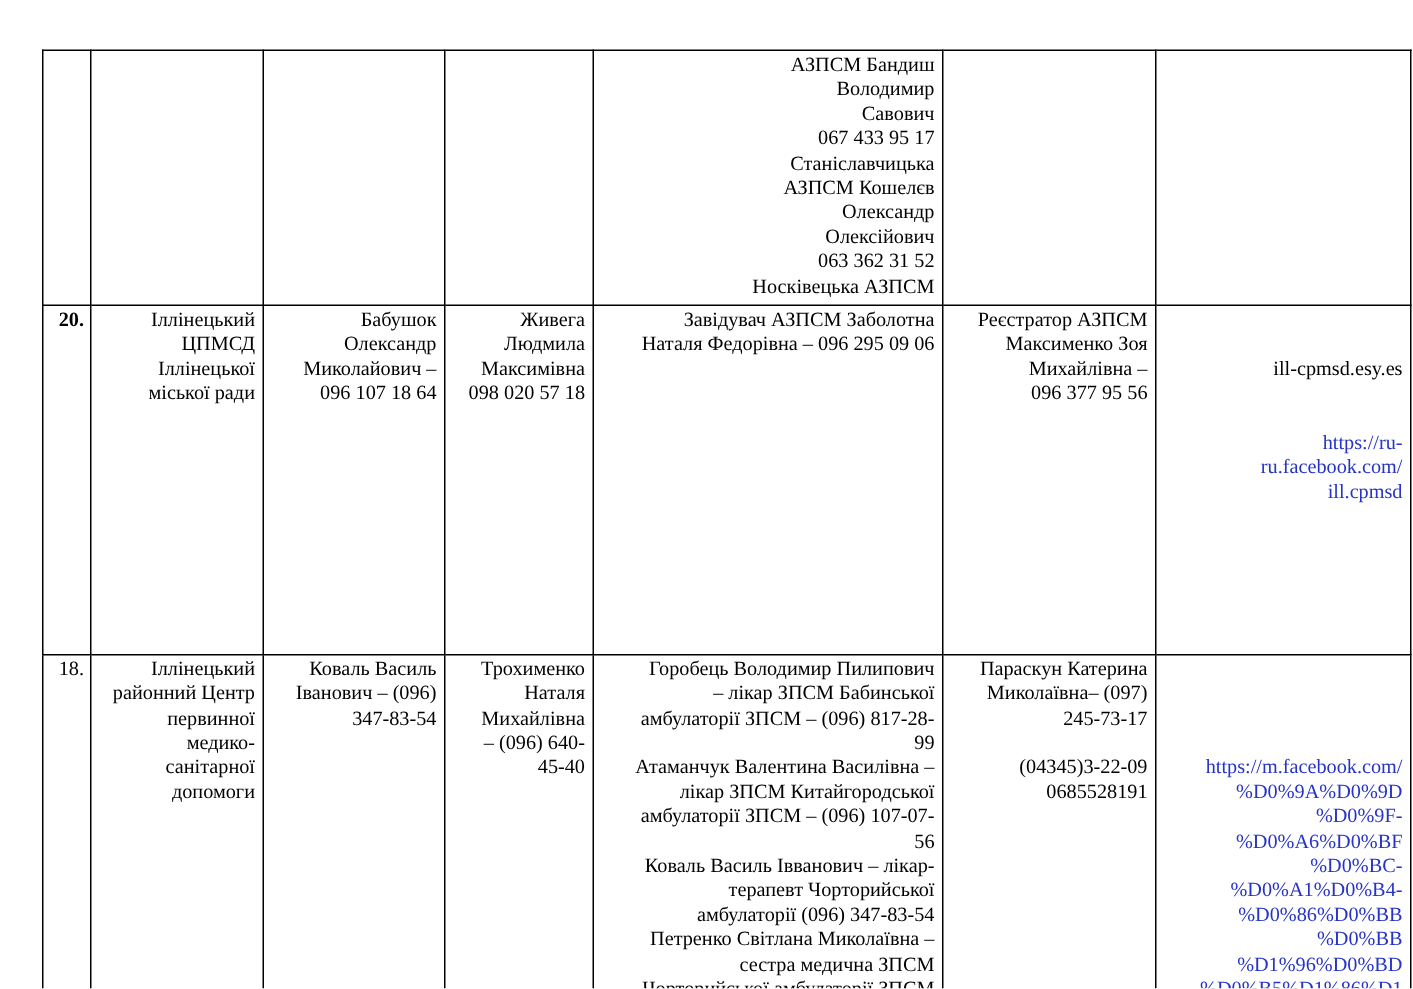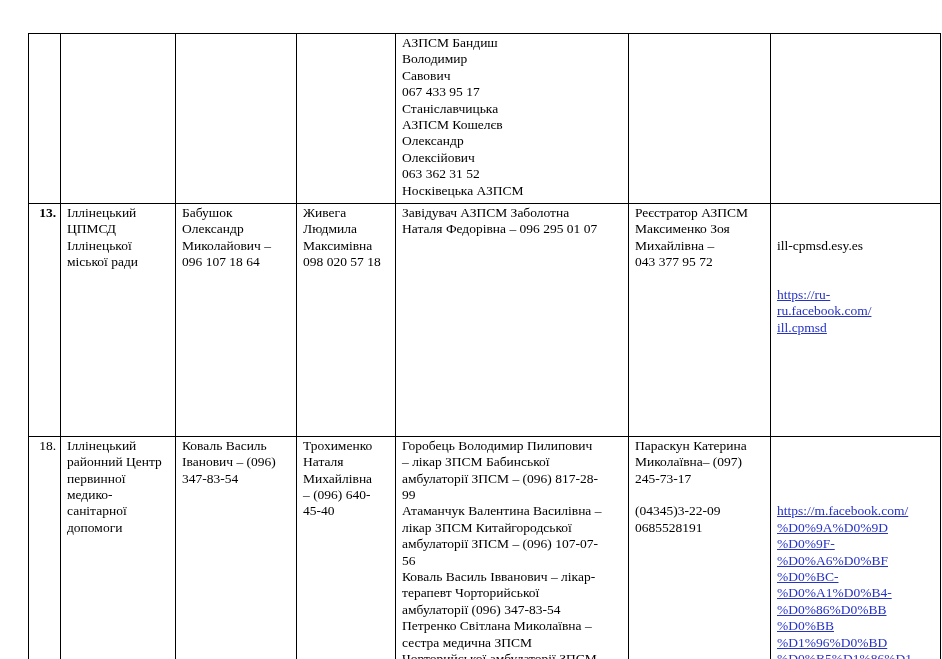--- a/index.html
+++ b/index.html
@@ -29,35 +29,35 @@
   }
   td {
     border: 1px solid #000000;
     vertical-align: top;
     padding: 1px 5px 1px 6px;
     font-size: 13.5px;
     line-height: 16.4px;
     white-space: pre-wrap;
     overflow-wrap: break-word;
     color: #000000;
+    text-align: right;
   }
   td.cell-num {
     text-align: right;
     padding-right: 4px;
     padding-left: 2px;
   }
   tr.row-17 td.cell-num { font-weight: bold; }
   tr.row-cont { height: 170px; }
   tr.row-17   { height: 85px; }
   tr.row-18   { height: 333px; }
   .plain-text { display: block; white-space: pre-wrap; }
   a.doc-link {
     display: block;
     color: var(--link-color, #2633C6);
-    text-decoration: underline;
     white-space: pre-wrap;
     cursor: pointer;
   }
   a.doc-link.dark { color: #1a1a1a; }
 </style>
 </head>
 <body>
 
 <div class="page">
   <table class="doc-table">
@@ -88,39 +88,39 @@
 Носківецька АЗПСМ</td>
         <td></td>
         <td>
           <span class="plain-text"></span>
           <a class="doc-link"></a>
           <a class="doc-link dark"></a>
           <a class="doc-link"></a>
         </td>
       </tr>
       <tr class="row-17">
-        <td class="cell-num">13.</td>
+        <td class="cell-num">20.</td>
         <td>Іллінецький
 ЦПМСД
 Іллінецької
 міської ради</td>
         <td>Бабушок
 Олександр
 Миколайович –
 096 107 18 64</td>
         <td>Живега
 Людмила
 Максимівна
 098 020 57 18</td>
         <td>Завідувач АЗПСМ Заболотна
-Наталя Федорівна – 096 295 01 07</td>
+Наталя Федорівна – 096 295 09 06</td>
         <td>Реєстратор АЗПСМ
 Максименко Зоя
 Михайлівна –
-043 377 95 72</td>
+096 377 95 56</td>
         <td>
           <span class="plain-text">ill-cpmsd.esy.es</span>
           <a class="doc-link">https://ru-
 ru.facebook.com/
 ill.cpmsd</a>
           <a class="doc-link dark"></a>
           <a class="doc-link"></a>
         </td>
       </tr>
       <tr class="row-18">

